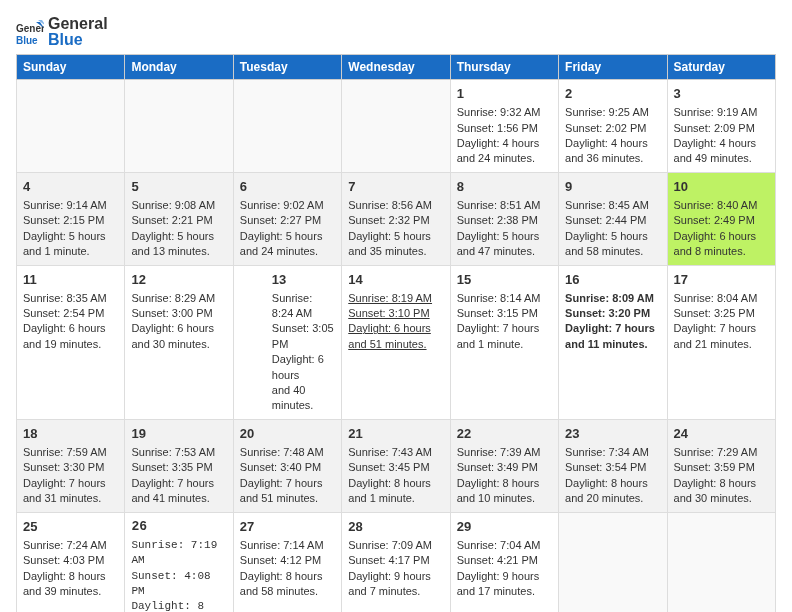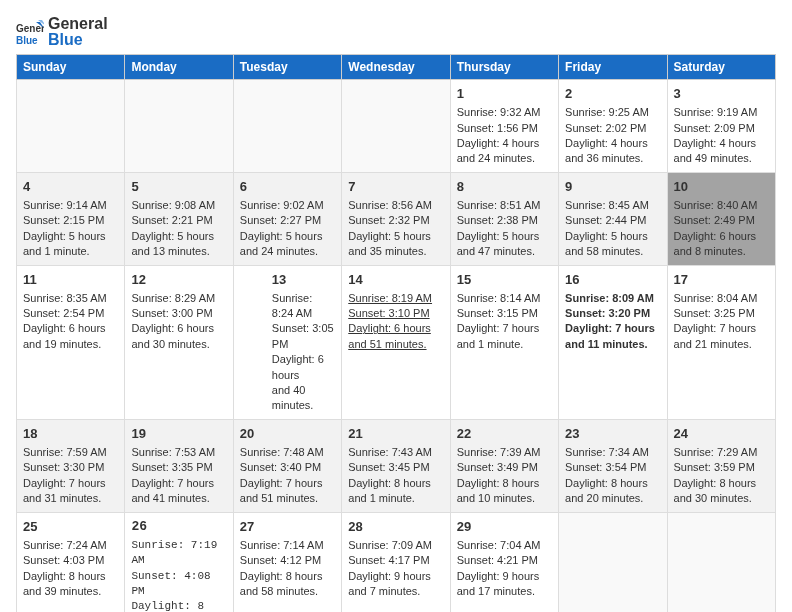--- a/index.html
+++ b/index.html
@@ -171,21 +171,21 @@
 Daylight: 5 hours
 and 47 minutes.</div>
         </td>
         <td style="background: rgb(242, 242, 242);">
           <span class="day-number">9</span>
           <div class="day-info" style="white-space: pre-line;">Sunrise: 8:45 AM
 Sunset: 2:44 PM
 Daylight: 5 hours
 and 58 minutes.</div>
         </td>
-        <td style="background: #a3a3a3;">
+        <td style="background: #bef264;">
           <span class="day-number">10</span>
           <div class="day-info" style="white-space: pre-line;">Sunrise: 8:40 AM
 Sunset: 2:49 PM
 Daylight: 6 hours
 and 8 minutes.</div>
         </td>
       </tr>
       <tr>
         <td style="background: rgb(255, 255, 255);">
           <span class="day-number">11</span>

